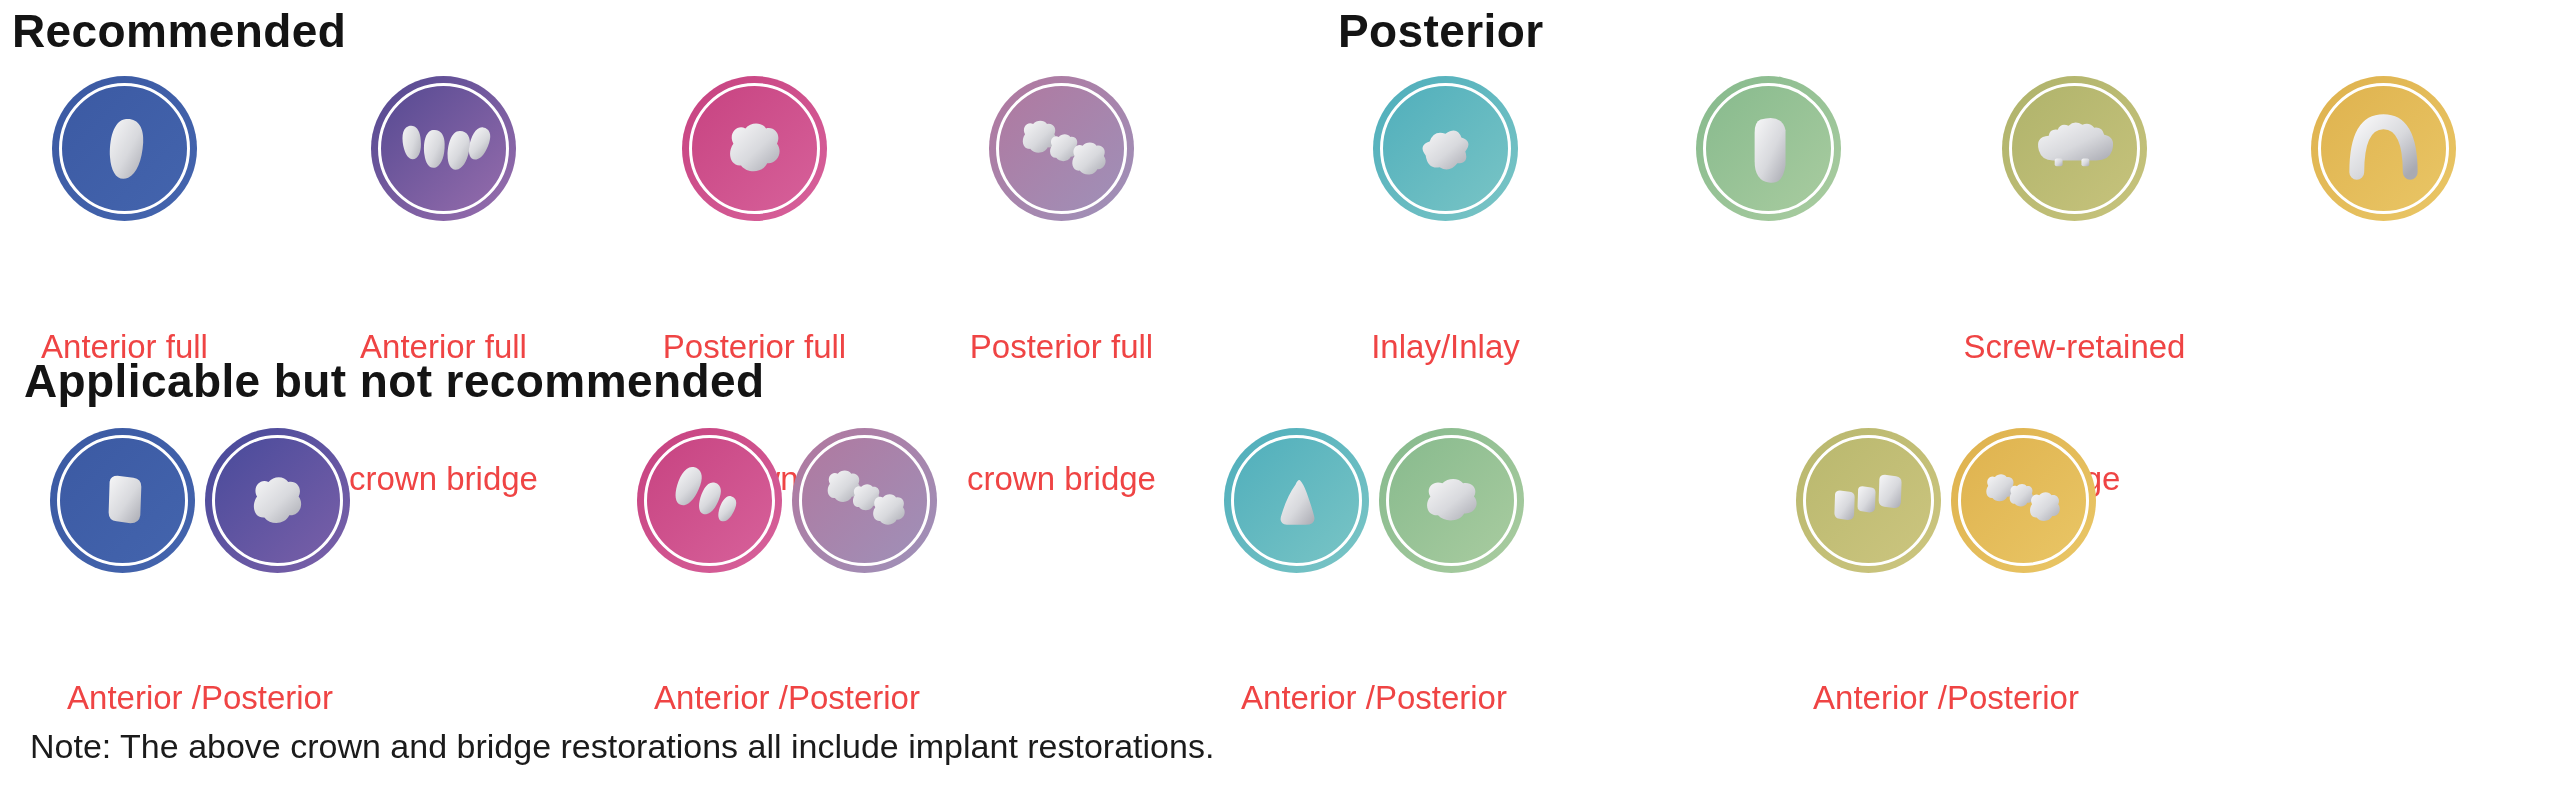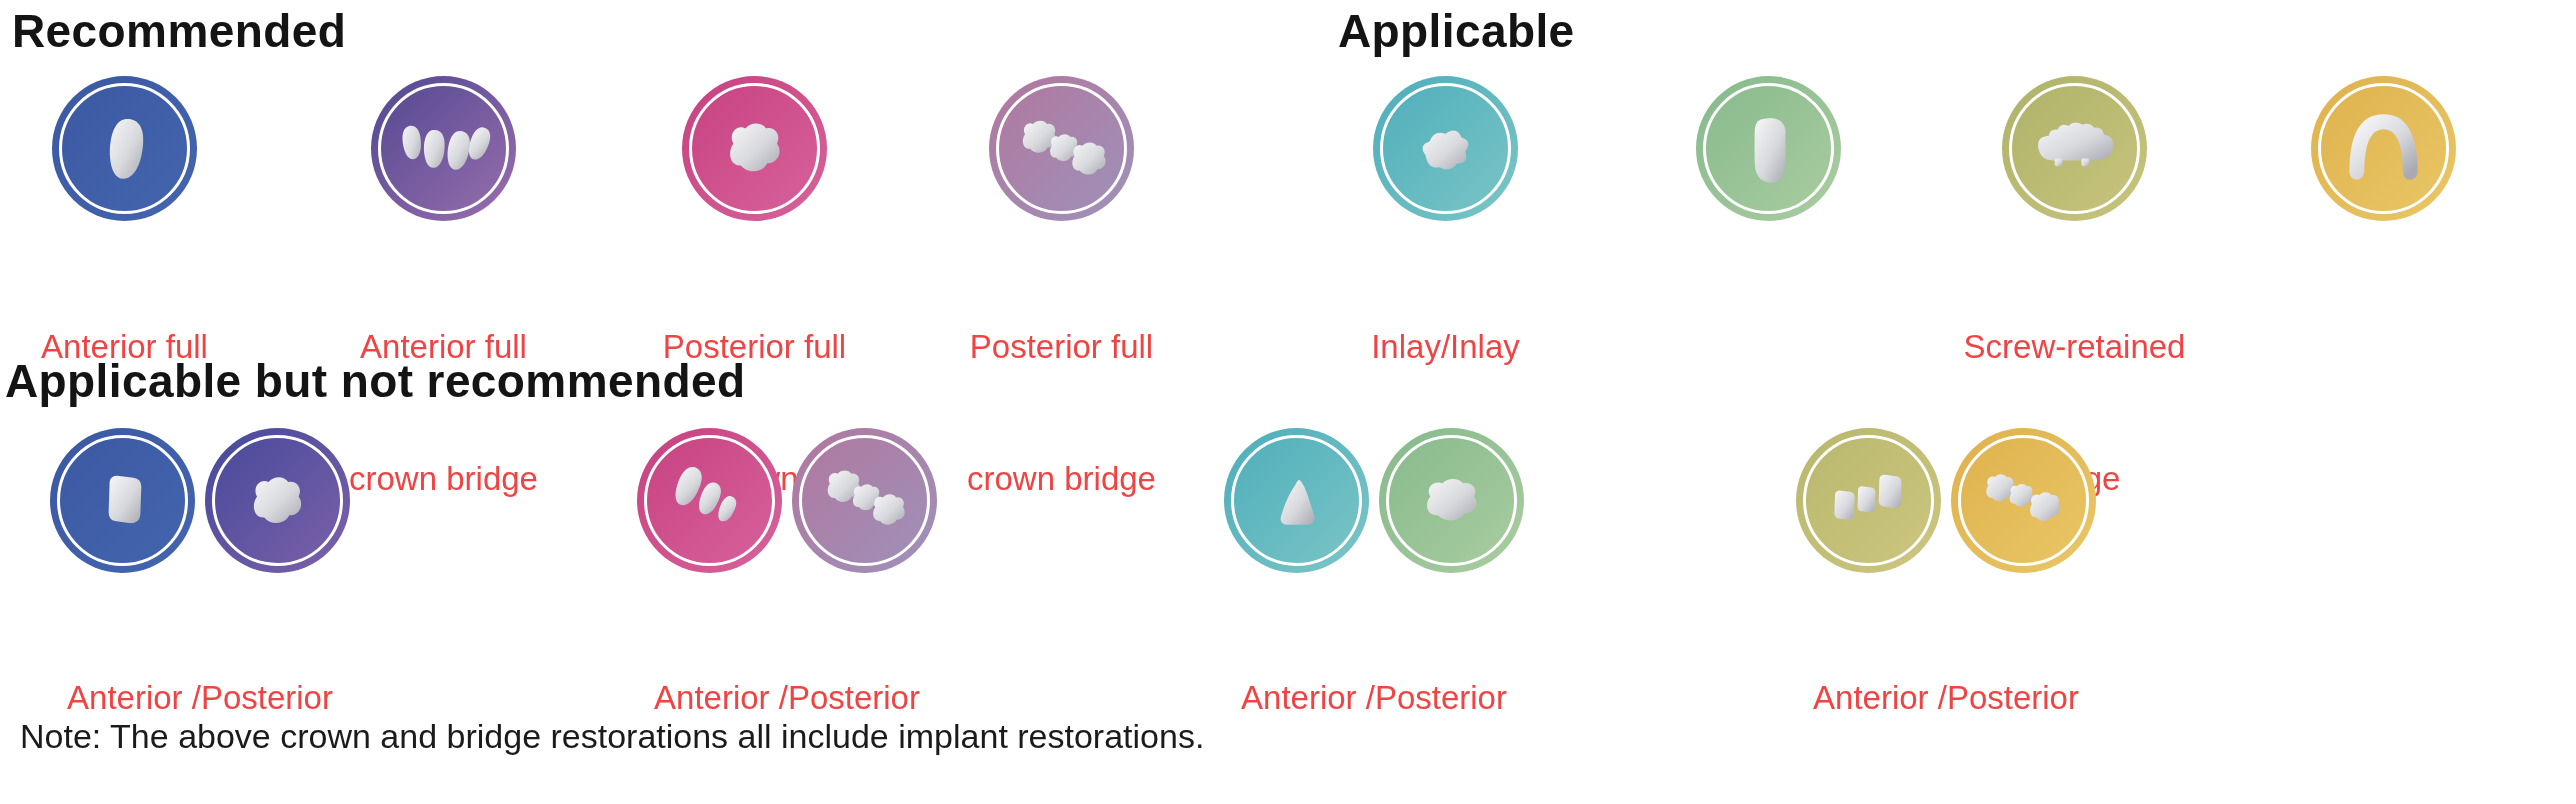--- a/index.html
+++ b/index.html
@@ -17,21 +17,21 @@
   .badges{display:flex;gap:10px;}
   .circle{
     position:relative;width:145px;height:145px;border-radius:50%;
     display:flex;align-items:center;justify-content:center;flex:0 0 auto;
   }
   .ring{position:absolute;inset:7px;border:3px solid #ffffff;border-radius:50%;pointer-events:none;}
   .tooth{width:99px;height:99px;display:block;}
   .lbl{margin-top:16px;font-size:33px;line-height:44px;text-align:center;color:#ef4444;white-space:pre-wrap;}
   .lbl span{display:block;}
   .r2 .lbl{margin-top:15px;}
-  .note{position:absolute;margin:6px;font-size:34px;color:#1b1b1b;white-space:nowrap;}
+  .note{position:absolute;margin:16px;font-size:34px;color:#1b1b1b;white-space:nowrap;}
   .defs-holder{position:absolute;width:0;height:0;overflow:hidden;}
 </style>
 </head>
 <body>
 
 <div class="canvas">
 
   <svg class="defs-holder" aria-hidden="true">
     <defs>
       <linearGradient id="tg" x1="0%" y1="0%" x2="100%" y2="100%">
@@ -54,22 +54,22 @@
       <g id="sh-inlay">
           <path fill="url(#tg)" d="M9,33 Q1,23 13,19 Q17,7 29,11 Q41,3 45,15 Q57,19 49,29 Q53,41 41,41 Q33,51 23,45 Q11,47 9,33 Z"></path>
         </g>
       <g id="sh-cone">
           <path fill="url(#tg)" d="M25,5 Q28,8 31,16 Q36,30 38,38 Q40,46 30,46 L13,46 Q5,45 8,37 Q13,20 21,9 Q23,4 25,5 Z"></path>
         </g>
     </defs>
   </svg>
 
   <h2 class="hd" style="left:12px;top:4px">Recommended</h2>
-  <h2 class="hd" style="left:1338px;top:4px">Applicable</h2>
-  <h2 class="hd" style="left:5px;top:354px">Applicable but not recommended</h2>
+  <h2 class="hd" style="left:1338px;top:4px">Posterior</h2>
+  <h2 class="hd" style="left:24px;top:354px">Applicable but not recommended</h2>
 
   <div class="item w300" style="left:-24px;top:76px">
     <div class="badges">
       <div class="circle" style="background: linear-gradient(135deg, rgb(59, 89, 162), rgb(68, 101, 174));">
         <i class="ring"></i>
         <svg class="tooth" viewBox="0 0 100 100">
           <use href="#sh-incisor" transform="translate(30,18) scale(1.08)"></use>
         </svg>
       </div>
     </div>

